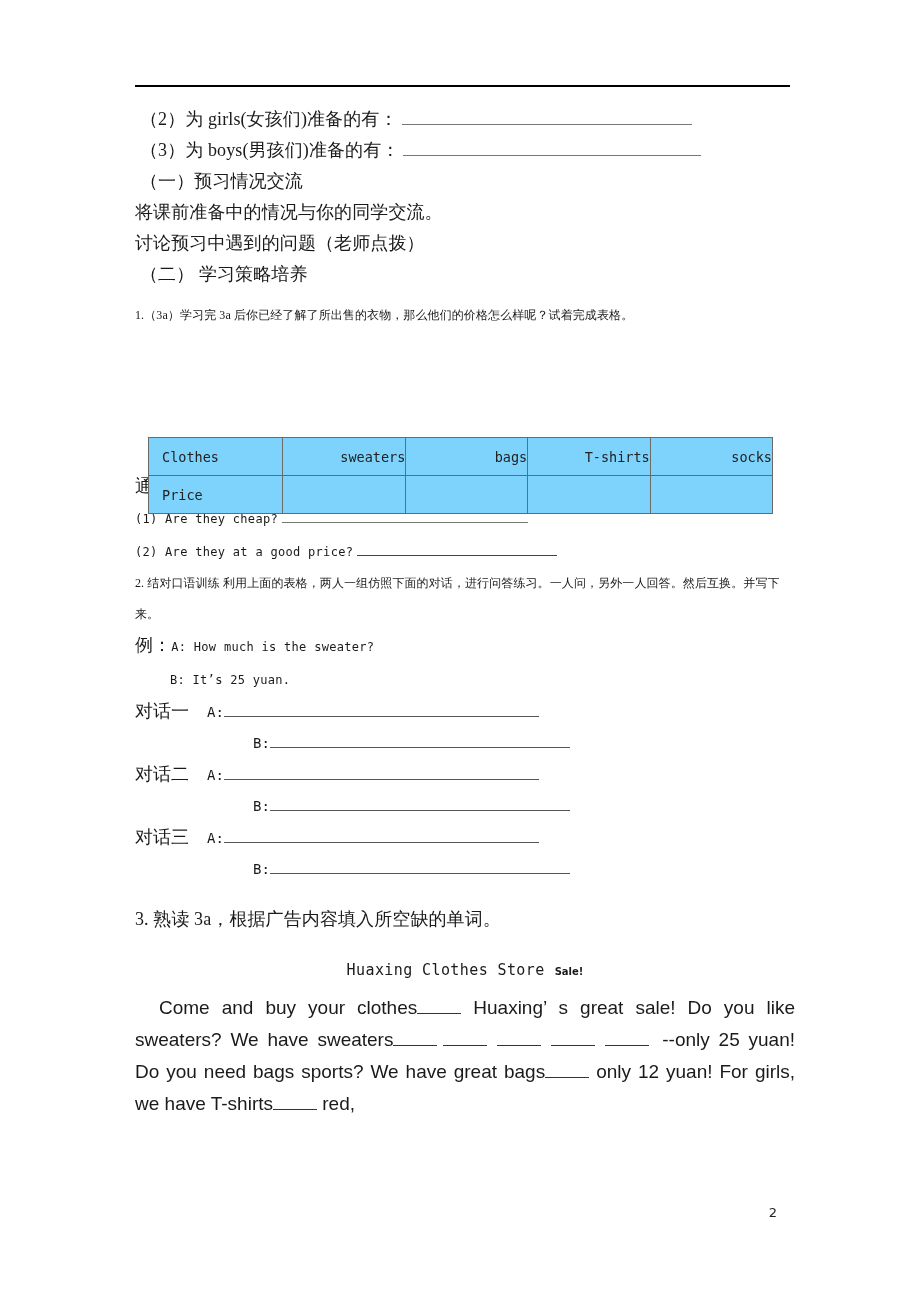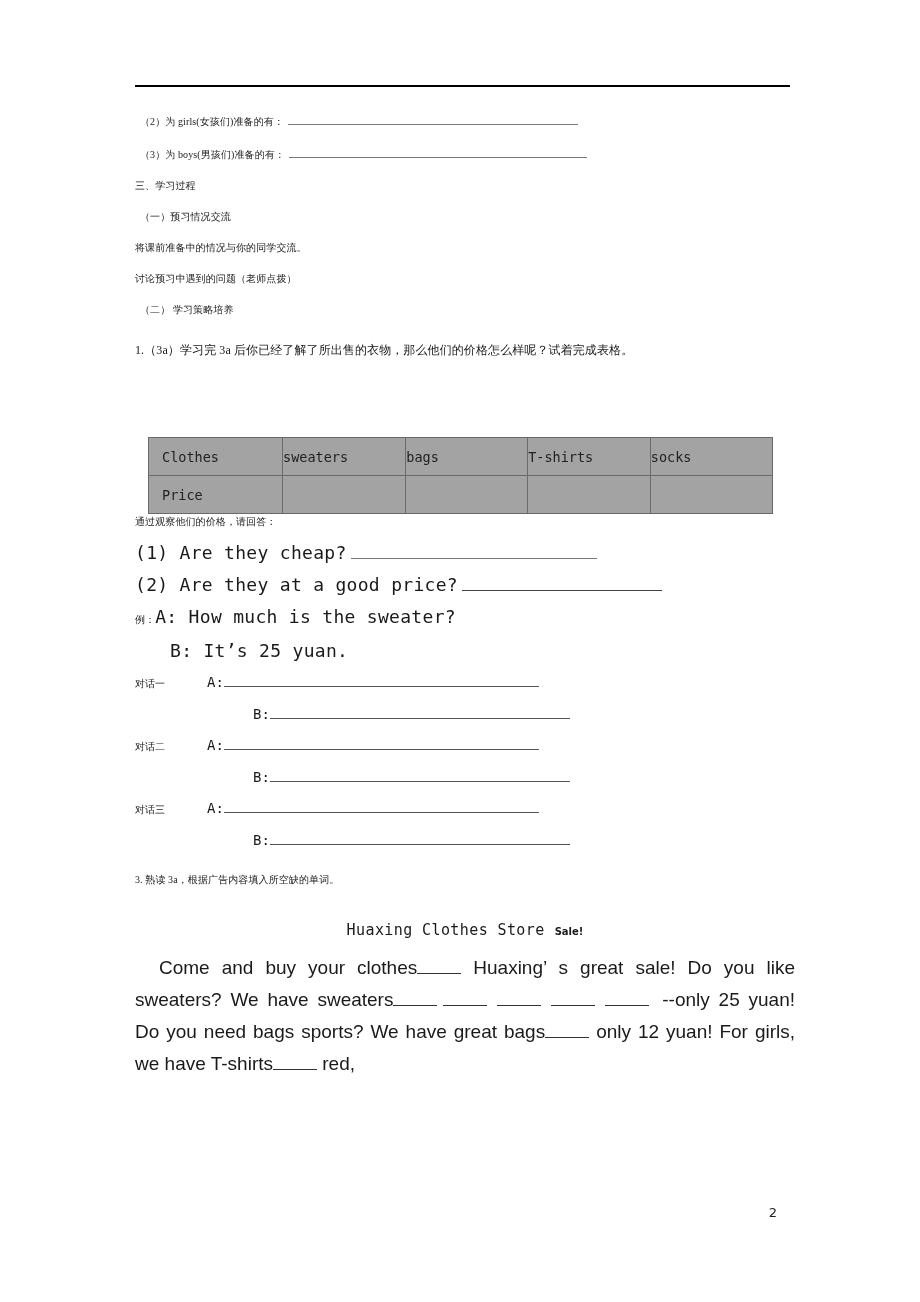--- a/index.html
+++ b/index.html
@@ -37,25 +37,25 @@
   }
   
   .ln {
     font-size: 15.5px;
     line-height: 31px;
     white-space: nowrap;
     letter-spacing: 0.1px;
   }
   .cn {
     font-family: "Liberation Serif", "DejaVu Serif", serif;
-    font-size: 10px;
+    font-size: 18px;
   }
   .mono {
     font-family: "DejaVu Sans Mono", "Liberation Mono", monospace;
-    font-size: 18px;
+    font-size: 12px;
     letter-spacing: 0.3px;
   }
   .indent1 { padding-left: 5px; }
   .wrapline {
     font-size: 12px;
     line-height: 31px;
     letter-spacing: 0.1px;
     white-space: normal;
   }
   
@@ -79,26 +79,26 @@
 
   
   .tbl-wrap {
     position: absolute;
     left: 148px;
     top: 437px;
   }
   table.price {
     border-collapse: collapse;
     width: 625px;
-    background: #a3a3a3;
+    background: #7dd3fc;
   }
   table.price td {
     border: 1px solid #6a6a6a;
     height: 37px;
-    text-align: left;
+    text-align: right;
     font-family: "DejaVu Sans Mono", "Liberation Mono", monospace;
     font-size: 13.5px;
     color: #222;
     padding: 0;
   }
   table.price td.label {
     text-align: left;
     padding-left: 13px;
     width: 123px;
   }
@@ -170,40 +170,40 @@
   <div class="content">
 
     <div class="ln indent1">
       <span class="cn"><span>（2）</span><span>为 girls(女孩们)准备的有：</span></span><span class="rule thin" style="width:290px"></span>
     </div>
 
     <div class="ln indent1">
       <span class="cn"><span>（3）</span><span>为 boys(男孩们)准备的有：</span></span><span class="rule thin" style="width:298px"></span>
     </div>
 
-    <div class="ln cn">三、学习过程</div>
     <div class="ln cn indent1">（一）预习情况交流</div>
     <div class="ln cn"><span>将课前准备中的情况与你的同学交流。</span></div>
     <div class="ln cn">讨论预习中遇到的问题（老师点拨）</div>
     <div class="ln cn indent1">（二） 学习策略培养</div>
 
     <div class="wrapline cn" style="margin-top:10px;width:660px">1.（3a）学习完 3a 后你已经了解了所出售的衣物，那么他们的价格怎么样呢？试着完成表格。</div>
 
     <div style="height:140px"></div>
 
     <div class="ln cn">通过观察他们的价格，请回答：</div>
 
     <div class="ln">
       <span class="mono">(1) Are they cheap?</span><span class="rule thin" style="width:246px"></span>
     </div>
 
     <div class="ln">
       <span class="mono">(2) Are they at a good price?</span><span class="rule" style="width:200px"></span>
     </div>
 
+    <div class="wrapline cn" style="width:660px">2. 结对口语训练 利用上面的表格，两人一组仿照下面的对话，进行问答练习。一人问，另外一人回答。然后互换。并写下来。</div>
 
     <div class="ln">
       <span class="cn">例：</span><span class="mono">A: How much is the sweater?</span>
     </div>
     <div class="ln" style="padding-left:35px">
       <span class="mono">B: It’s 25 yuan.</span>
     </div>
 
     <div class="dlg">
       <span class="tag cn">对话一</span>
@@ -231,21 +231,21 @@
       <span class="tag cn">对话三</span>
       <span class="spk">A:</span>
       <span class="line" style="width:315px"></span>
     </div>
     <div class="dlg b-row">
       <span class="tag cn"></span>
       <span class="spk">B:</span>
       <span class="line" style="width:300px"></span>
     </div>
 
-    <div class="ln cn" style="margin-top:8px">3. 熟读 3a，根据广告内容填入所空缺的单词。</div>
+    <div class="ln cn" style="margin-top:19px">3. 熟读 3a，根据广告内容填入所空缺的单词。</div>
 
     <div class="advert-title">
       <span>Huaxing Clothes Store</span><span class="sale">Sale!</span>
     </div>
 
     <div class="advert-body">
       <span class="first">Come and buy your clothes</span><span class="blank"></span>
       <span>Huaxing’ s great sale! Do you like sweaters? We</span>
       <span>have sweaters</span><span class="blank"></span><span class="blank sp"></span><span class="blank sp"></span><span class="blank sp"></span><span class="blank sp"></span>
       <span>--only 25 yuan! Do you need bags</span>

